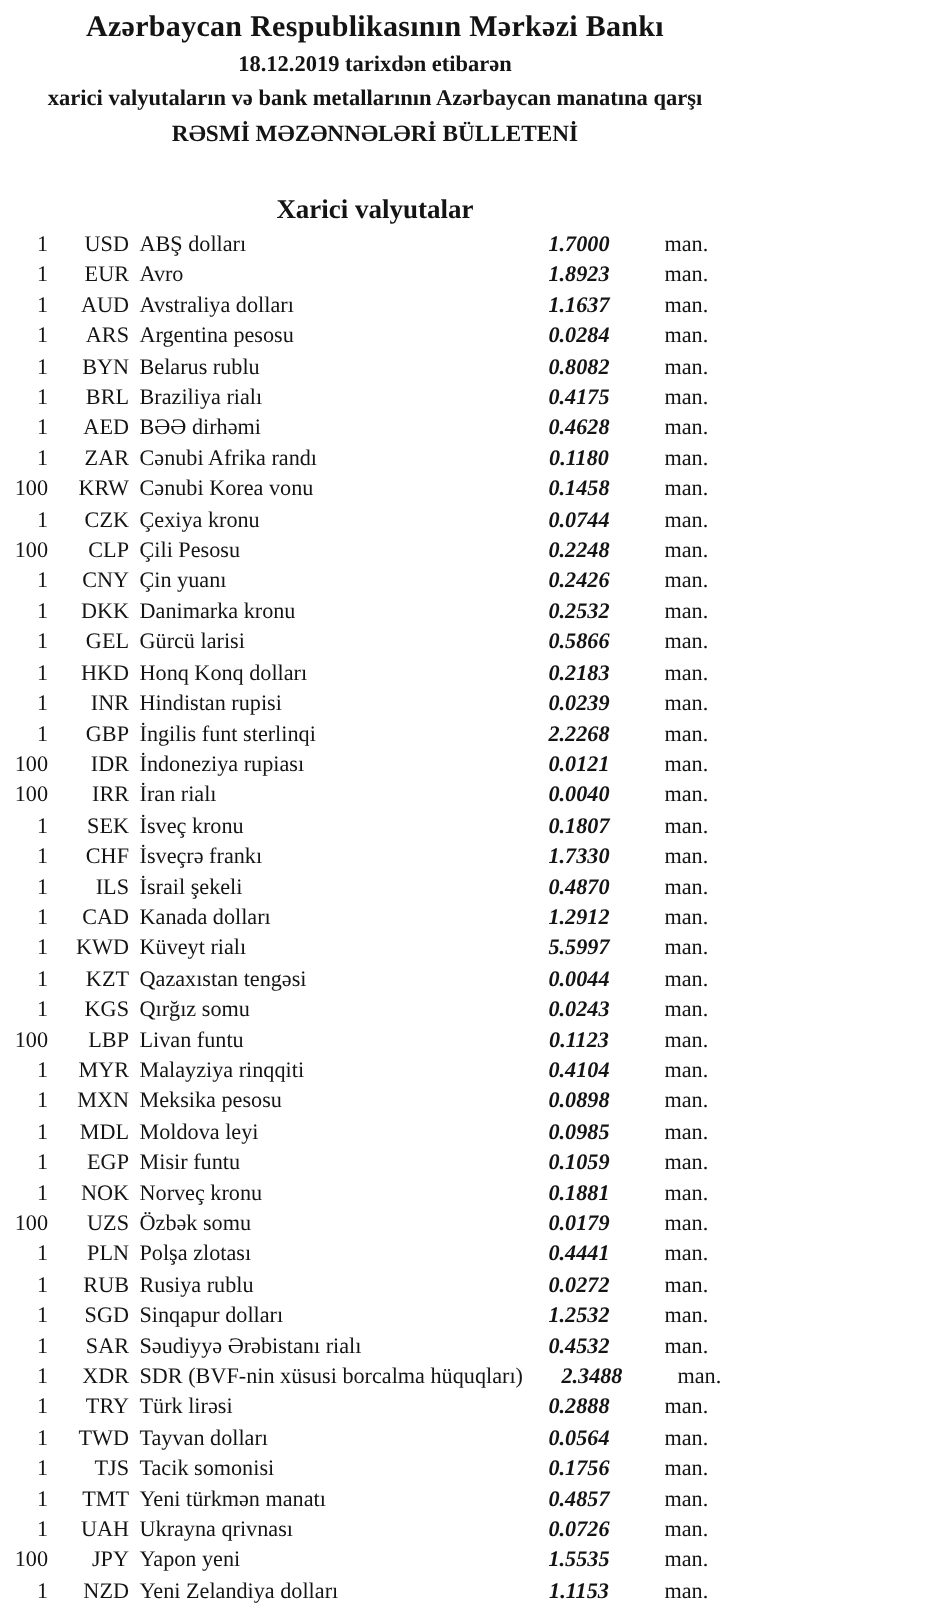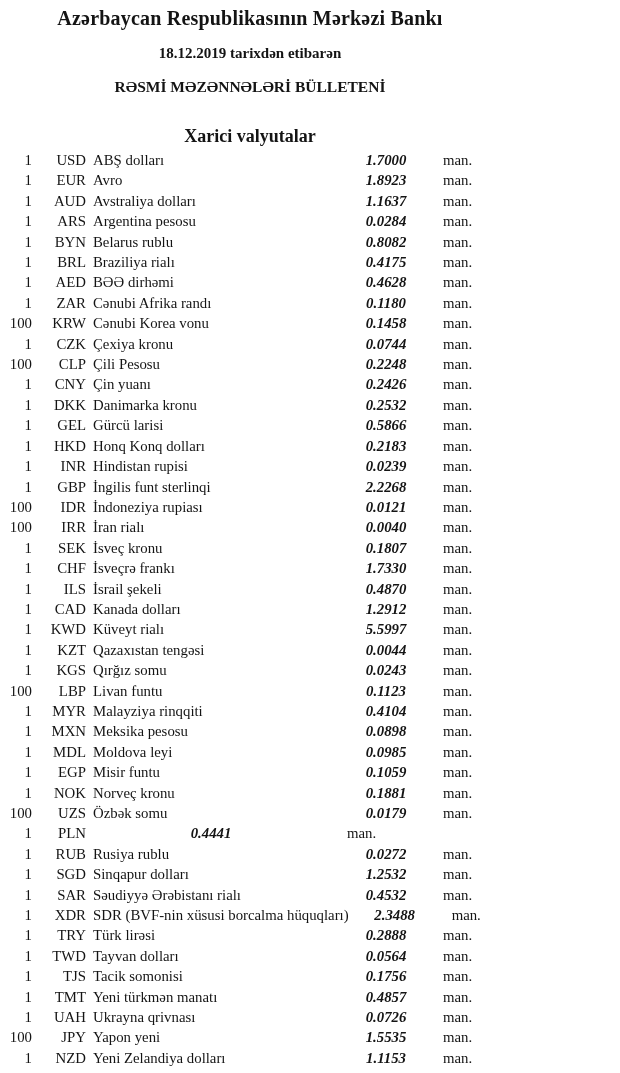--- a/index.html
+++ b/index.html
@@ -20,21 +20,20 @@
     font-weight: bold;
     font-size: 20px;
     line-height: 27px;
     letter-spacing: 0.2px;
   }
   .hline {
     text-align: center;
     font-weight: bold;
     font-size: 15px;
     line-height: 23px;
-    margin-top: 10px;
   }
   .hline.bulletin { font-size: 15.5px; }
   .section-title {
     text-align: center;
     font-weight: bold;
     font-size: 18px;
     line-height: 22px;
     margin-top: 27px;
   }
   .rows { margin-top: 3px; }
@@ -59,20 +58,21 @@
   }
   .row .unit { text-align: left; padding-left: 7px; }
 </style>
 </head>
 <body>
 
 <div class="page">
   <header>
     <h1 class="title">Azərbaycan Respublikasının Mərkəzi Bankı</h1>
     <div class="hline">18.12.2019 tarixdən etibarən</div>
+    <div class="hline">xarici valyutaların və bank metallarının Azərbaycan manatına qarşı</div>
     <div class="hline bulletin">RƏSMİ MƏZƏNNƏLƏRİ BÜLLETENİ</div>
   </header>
 
   <div class="section-title">Xarici valyutalar</div>
 
   <div class="rows" id="currency-rows">
       <div class="row">
         <span class="qty">1</span>
         <span class="code">USD</span>
         <span class="name">ABŞ dolları</span>
@@ -299,20 +299,21 @@
       <div class="row">
         <span class="qty">100</span>
         <span class="code">UZS</span>
         <span class="name">Özbək somu</span>
         <span class="rate">0.0179</span>
         <span class="unit">man.</span>
       </div>
       <div class="row">
         <span class="qty">1</span>
         <span class="code">PLN</span>
+        <span class="name">Polşa zlotası</span>
         <span class="rate">0.4441</span>
         <span class="unit">man.</span>
       </div>
       <div class="row">
         <span class="qty">1</span>
         <span class="code">RUB</span>
         <span class="name">Rusiya rublu</span>
         <span class="rate">0.0272</span>
         <span class="unit">man.</span>
       </div>

